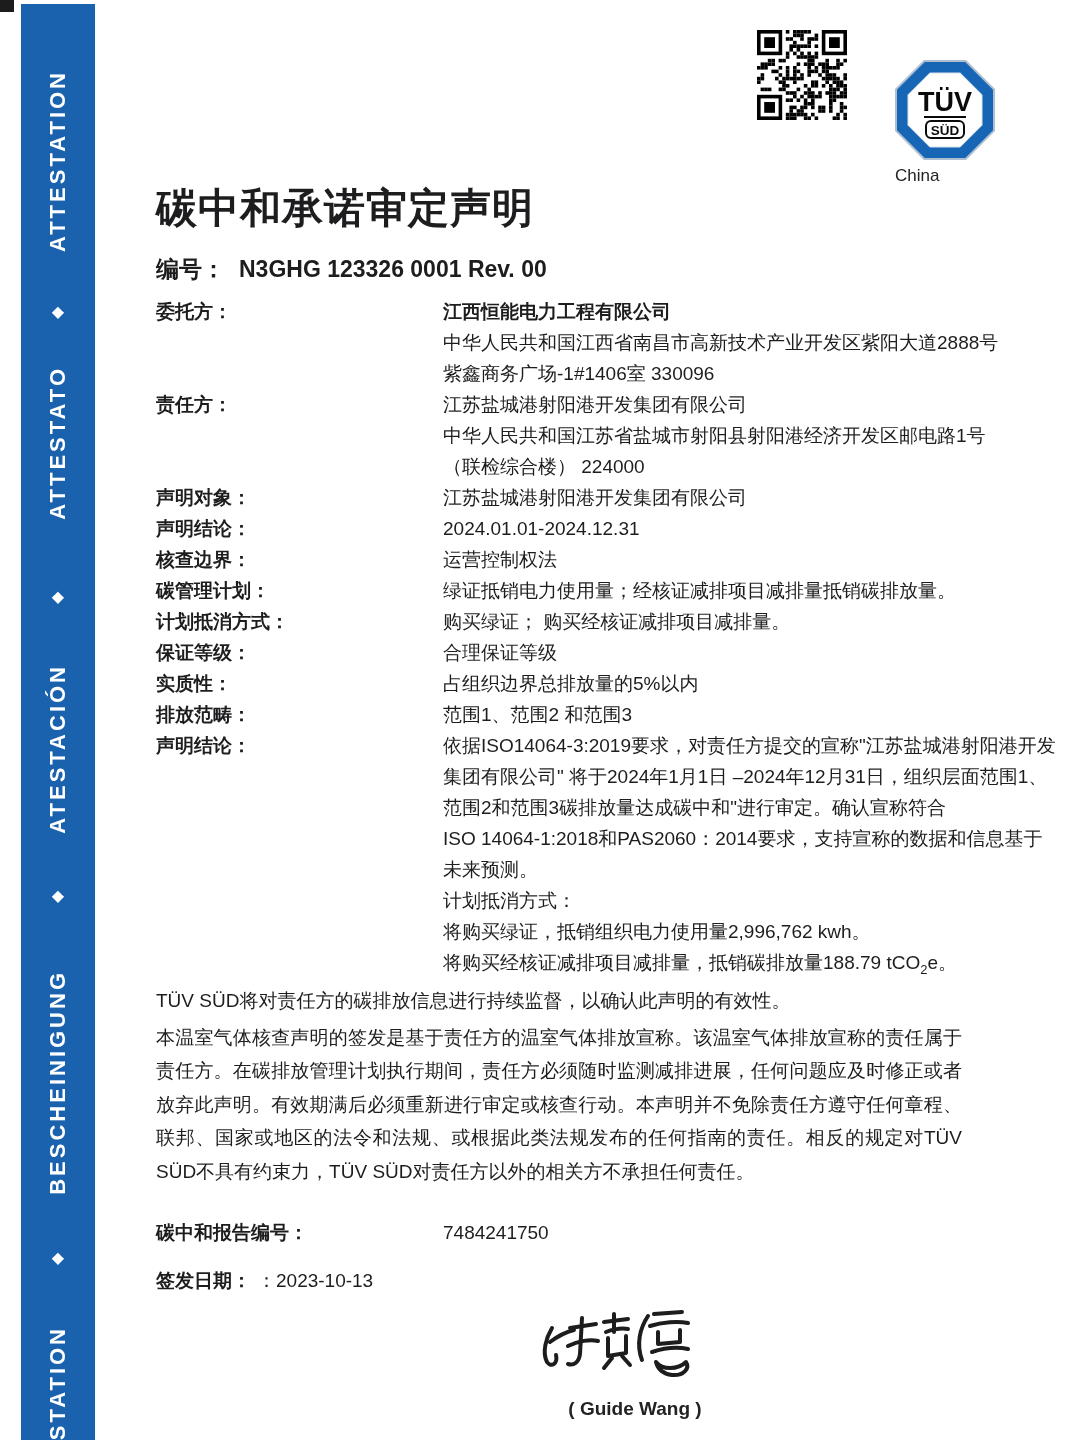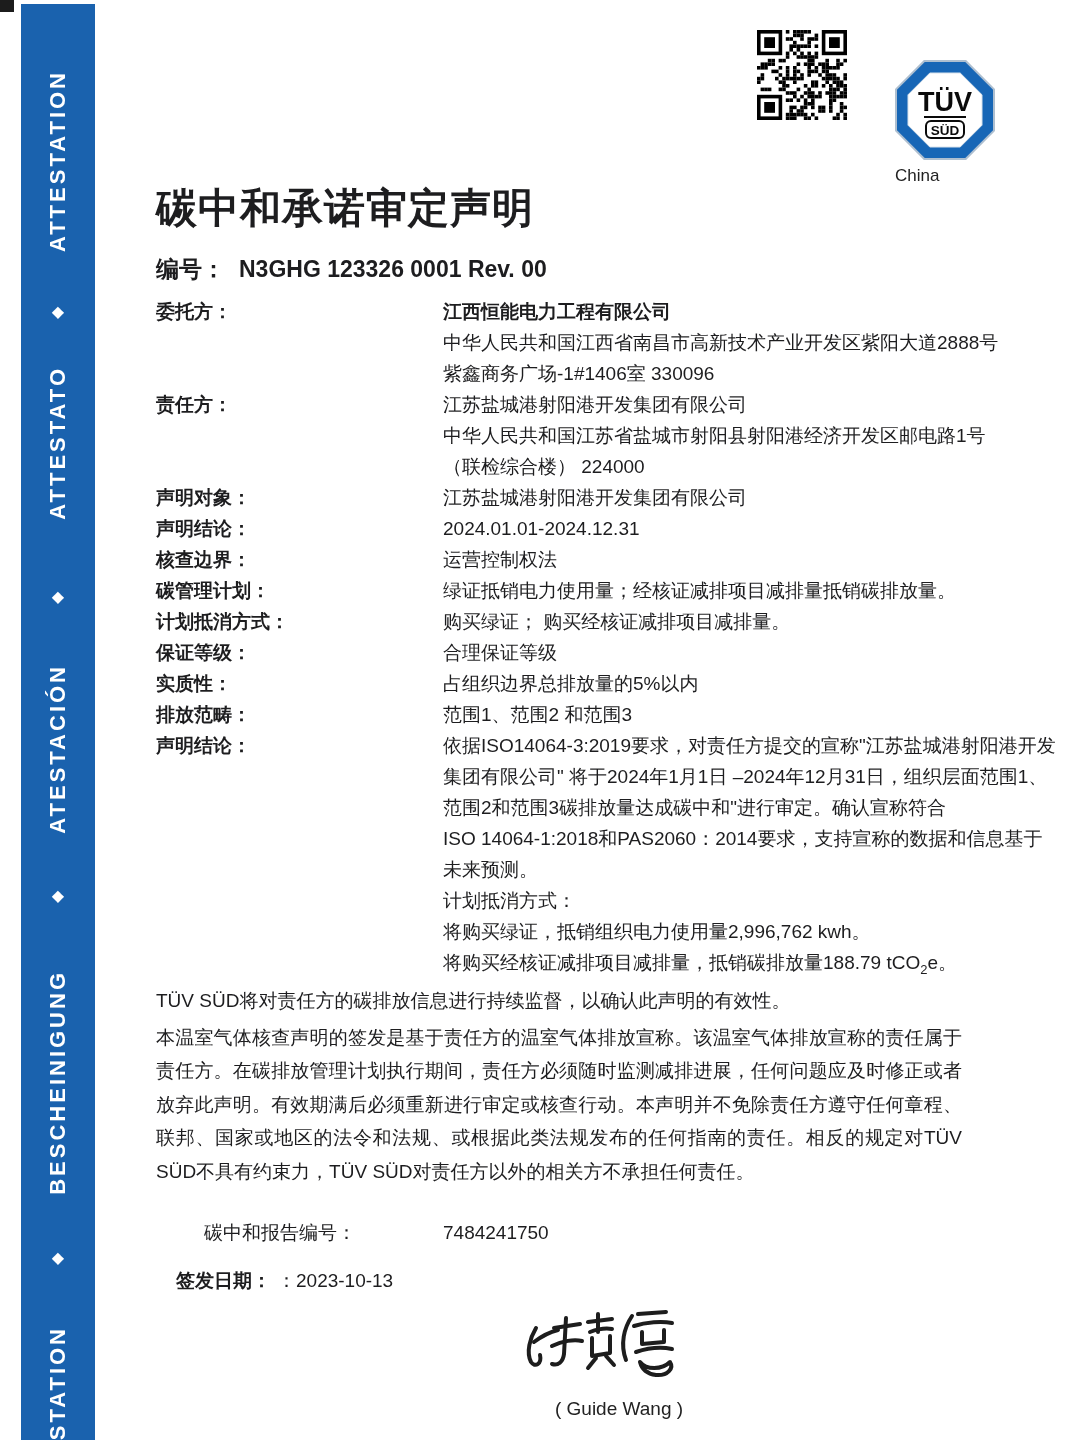--- a/index.html
+++ b/index.html
@@ -40,26 +40,26 @@
   .frow{display:grid;grid-template-columns:287px 1fr;}
   .flabel{font-weight:bold;white-space:nowrap;}
   .fline{white-space:nowrap;}
   .fline.b{font-weight:bold;}
   sub{font-size:13px;}
 
   .monitor{font-size:19px;line-height:32px;white-space:nowrap;}
   .disclaimer{margin-top:4px;font-size:19px;line-height:33.5px;text-align:justify;}
 
   .report-row{margin-top:30px;display:grid;grid-template-columns:287px 1fr;font-size:19px;line-height:30px;}
-  .report-row .flabel{font-weight:normal;margin-left:48px;}
+  .report-row .flabel{font-weight:bold;}
   .date-row{margin-top:18px;font-size:19px;line-height:30px;}
-  .date-row .lab{font-weight:bold;margin-left:20px;}
+  .date-row .lab{font-weight:bold;}
   .date-row .v{margin-left:6px;}
 
-  .sig-block{position:absolute;left:484px;top:1302px;width:270px;text-align:center;}
+  .sig-block{position:absolute;left:500px;top:1302px;width:270px;text-align:center;font-weight:bold;}
   .sig-name{margin-top:6px;font-size:19px;color:#222;}
 </style>
 </head>
 <body>
 
 <div class="page">
 
   <div class="edge-mark"></div>
 
   <div class="band" id="band">

